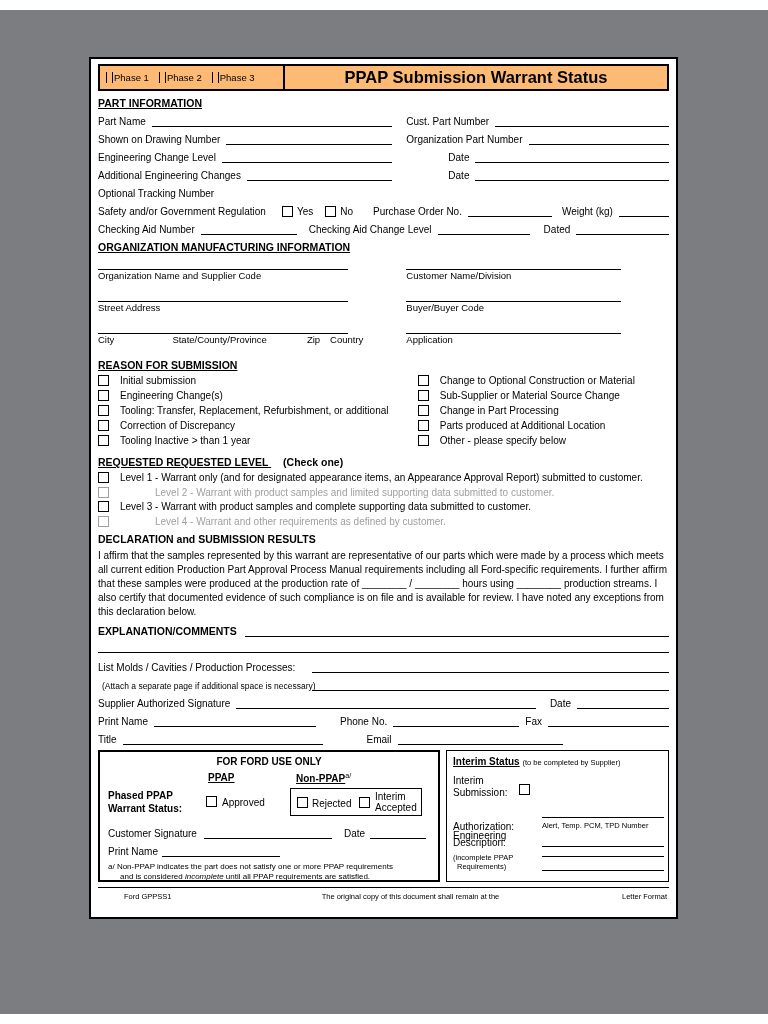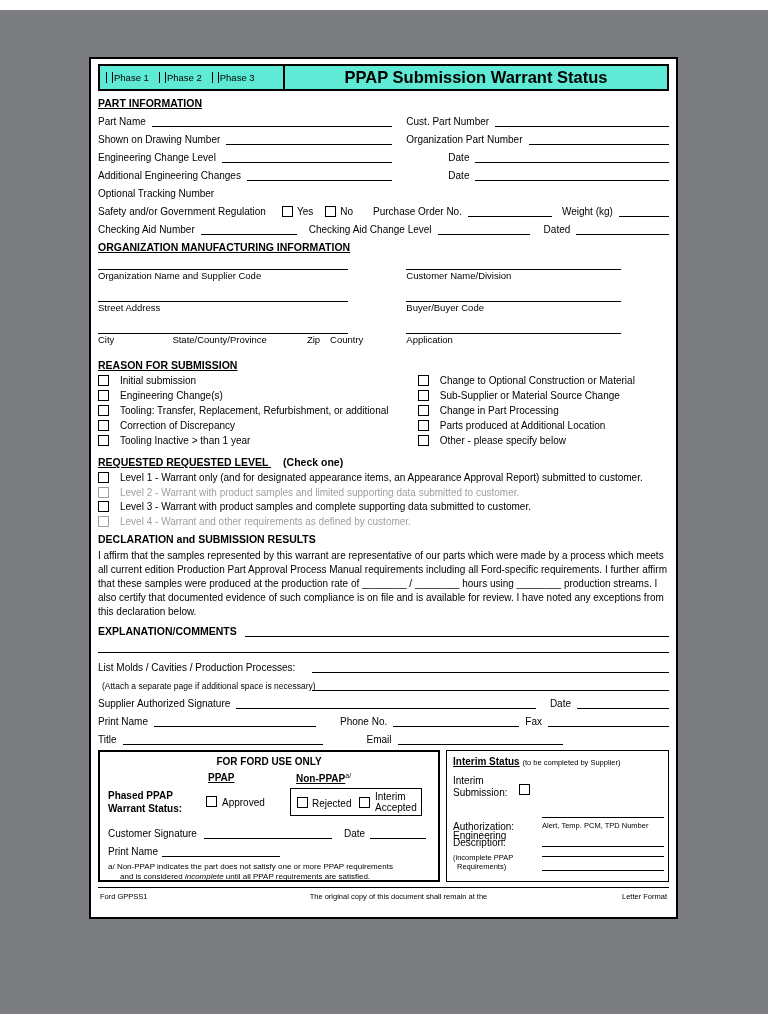--- a/index.html
+++ b/index.html
@@ -3,21 +3,21 @@
 <meta charset="utf-8">
 <style>
   * { box-sizing: border-box; margin:0; padding:0; }
   body { margin:0; background:#ffffff; font-family:"Liberation Sans", sans-serif; color:#000; }
   .canvas { position:relative; width:768px; height:1024px; background:#fff; overflow:hidden; }
   .gray-backdrop { position:absolute; left:0; top:10px; width:768px; height:1004px; background:#7b7d80; }
   .page { position:absolute; left:89px; top:57px; width:589px; height:862px; background:#fff; border:2px solid #000; overflow:hidden; }
   .inner { padding:5px 7px 0 7px; }
 
   
-  .hdr { display:flex; border:2px solid #000; background:#5eead4; height:27px; margin-bottom:3px; }
+  .hdr { display:flex; border:2px solid #000; background:#fdba74; height:27px; margin-bottom:3px; }
   .hdr-phases { display:flex; align-items:center; width:185px; border-right:2px solid #000; padding-left:6px; gap:10px; font-size:9.5px; }
   .phase { display:flex; align-items:center; white-space:nowrap; }
   .pipes { display:inline-block; width:7px; height:11px; border-left:1.5px solid #000; border-right:1.5px solid #000; margin-right:1px; }
   .hdr-title { flex:1; display:flex; align-items:center; justify-content:center; font-weight:bold; font-size:16.5px; }
 
   
   .sec-h { font-size:10.5px; font-weight:bold; text-decoration:underline; margin:6px 0 4px 0; }
   .sec-h.nounder { text-decoration:none; }
   .frow { display:flex; align-items:flex-end; font-size:10px; margin-bottom:4px; min-height:14px; }
   .lbl { white-space:nowrap; margin-right:6px; }
@@ -40,42 +40,42 @@
   .glabel { font-size:9.5px; margin-top:0; display:flex; }
   .city { margin-right:58px; } .state { margin-right:40px; } .zip { margin-right:10px; }
 
   
   .cols { display:flex; }
   .colL { width:56%; }
   .colR { width:44%; }
   .ckrow { display:flex; align-items:center; font-size:10px; margin-bottom:4px; }
   .ckrow .cb { margin-right:11px; }
   .lvl { margin-bottom:3.5px; }
-  .disabled { color:#a0a0a0; }
+  .disabled { color:#a0a0a0;gap:35px; }
   .disabled .cb { border-color:#a0a0a0; }
 
   .para { font-size:10px; line-height:14px; margin:1px 0 4px 0; }
 
   .fullline { border-bottom:1px solid #000; height:12px; margin:2px 0 6px 0; }
   .inlineh { margin:0 8px 0 0; }
   .small { font-size:8.5px; }
 
   
   .botrow { display:flex; margin-top:5px; }
   .fordbox { position:relative; width:342px; height:132px; border:2px solid #000; font-size:10px; }
   .interimbox { position:relative; flex:1; height:132px; border:1px solid #000; margin-left:6px; font-size:10px; }
   .abs { position:absolute; white-space:nowrap; }
   .b { font-weight:bold; }
   .u { text-decoration:underline; }
   .groupbox { position:absolute; border:1px solid #000; }
   .aline { position:absolute; border-bottom:1px solid #000; }
 
   
   .pfooter { display:flex; border-top:1px solid #000; margin-top:5px; padding:4px 2px 0 2px; font-size:7.5px; line-height:9.5px; }
-  .pf-left { width:130px; }
+  .pf-left { width:130px;margin-left:24px; }
   .pf-center { flex:1; text-align:center; }
   .pf-right { width:100px; text-align:right; }
 </style>
 </head>
 <body>
 
 <div class="canvas">
   <div class="gray-backdrop"></div>
   <div class="page">
     <div class="inner">

